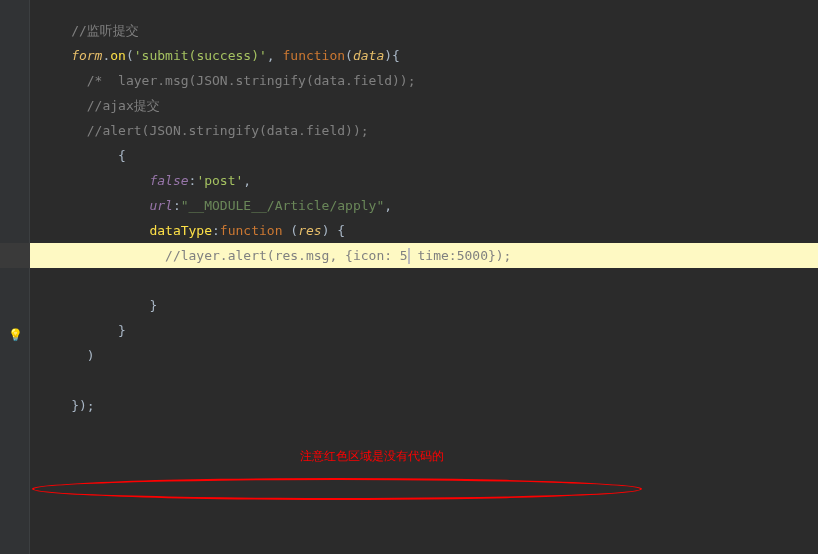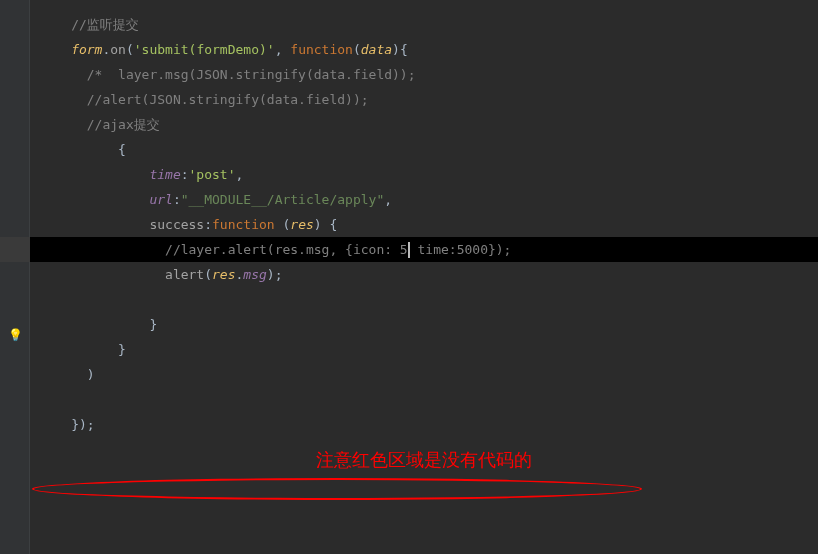--- a/index.html
+++ b/index.html
@@ -28,29 +28,29 @@
       top: 328px;
       color: #ffc66d;
       font-size: 12px;
     }
     .code-area {
       position: absolute;
       left: 30px;
       top: 0;
       right: 0;
       line-height: 25px;
-      padding-top: 12px;
+      padding-top: 18px;
     }
     .line {
       white-space: pre;
       height: 25px;
       padding-left: 2px;
     }
     .highlighted-line {
-      background: #000000;
+      background: #fef9c3;
       position: relative;
     }
     .highlighted-line::before {
       content: '';
       position: absolute;
       left: -30px;
       top: 0;
       width: 30px;
       height: 100%;
       background: #3a3a3a;
@@ -61,63 +61,61 @@
       height: 16px;
       background: #bbbbbb;
       vertical-align: middle;
       position: relative;
       top: -1px;
     }
     .comment { color: #808080; }
     .string { color: #a5c261; }
     .string-alt { color: #6a8759; }
     .property { color: #9876aa; font-style: italic; }
-    .method { color: #a3a3a3; }
+    .method { color: #fde047; }
     .param { color: #e8bf6a; font-style: italic; }
     .func-name { color: #cc7832; text-align: center; }
     .jquery { color: #ffc66d; font-style: italic; }
     .annotation {
       position: absolute;
       left: 300px;
       top: 448px;
       color: #ff0000;
-      font-size: 18px;
+      font-size: 12px;
       font-family: Liberation Mono, monospace;
       font-weight: normal;
-      margin-left: 16px;
     }
     .ellipse {
       position: absolute;
       left: 32px;
       top: 478px;
       width: 610px;
       height: 22px;
       border: 2px solid #ff0000;
       border-radius: 50%;
     }
   </style>
 </head>
 <body>
 
 <div class="gutter">
   <span class="bulb-icon">💡</span>
 </div>
 
 <div class="code-area">
   <div class="line">     <span class="comment">//监听提交</span></div>
-  <div class="line">     <span class="param">form</span><span>.</span><span class="method">on</span><span>(</span><span class="string">'submit(formDemo)'</span><span>, </span><span class="func-name">function</span><span>(</span><span class="param">data</span><span>){</span></div>
+  <div class="line">     <span class="param">form</span><span>.</span><span class="method">on</span><span>(</span><span class="string">'submit(success)'</span><span>, </span><span class="func-name">function</span><span>(</span><span class="param">data</span><span>){</span></div>
   <div class="line">       <span class="comment">/*  layer.msg(JSON.stringify(data.field));</span></div>
+  <div class="line">       <span class="comment">//ajax提交</span></div>
   <div class="line">       <span class="comment">//alert(JSON.stringify(data.field));</span></div>
-  <div class="line">       <span class="comment">//ajax提交</span></div>
   <div class="line">           <span>{</span></div>
-  <div class="line">               <span class="property">time</span><span>:</span><span class="string">'post'</span><span>,</span></div>
+  <div class="line">               <span class="property">false</span><span>:</span><span class="string">'post'</span><span>,</span></div>
   <div class="line">               <span class="property">url</span><span>:</span><span class="string-alt">"__MODULE__/Article/apply"</span><span>,</span></div>
-  <div class="line">               <span class="method">success</span><span>:</span><span class="func-name">function</span><span> (</span><span class="param">res</span><span>) {</span></div>
+  <div class="line">               <span class="method">dataType</span><span>:</span><span class="func-name">function</span><span> (</span><span class="param">res</span><span>) {</span></div>
   <div class="line highlighted-line">                 <span class="comment">//layer.alert(res.msg, {icon: 5</span><span class="cursor"></span><span class="comment"> time:5000});</span></div>
-  <div class="line">                 <span class="method">alert</span><span>(</span><span class="param">res</span><span>.</span><span class="property">msg</span><span>);</span></div>
   <div class="line"> </div>
   <div class="line">               <span>}</span></div>
   <div class="line">           <span>}</span></div>
   <div class="line">       <span>)</span></div>
   <div class="line"> </div>
   <div class="line">     <span>});</span></div>
 </div>
 
 <div class="annotation">注意红色区域是没有代码的</div>
 <div class="ellipse"></div>

